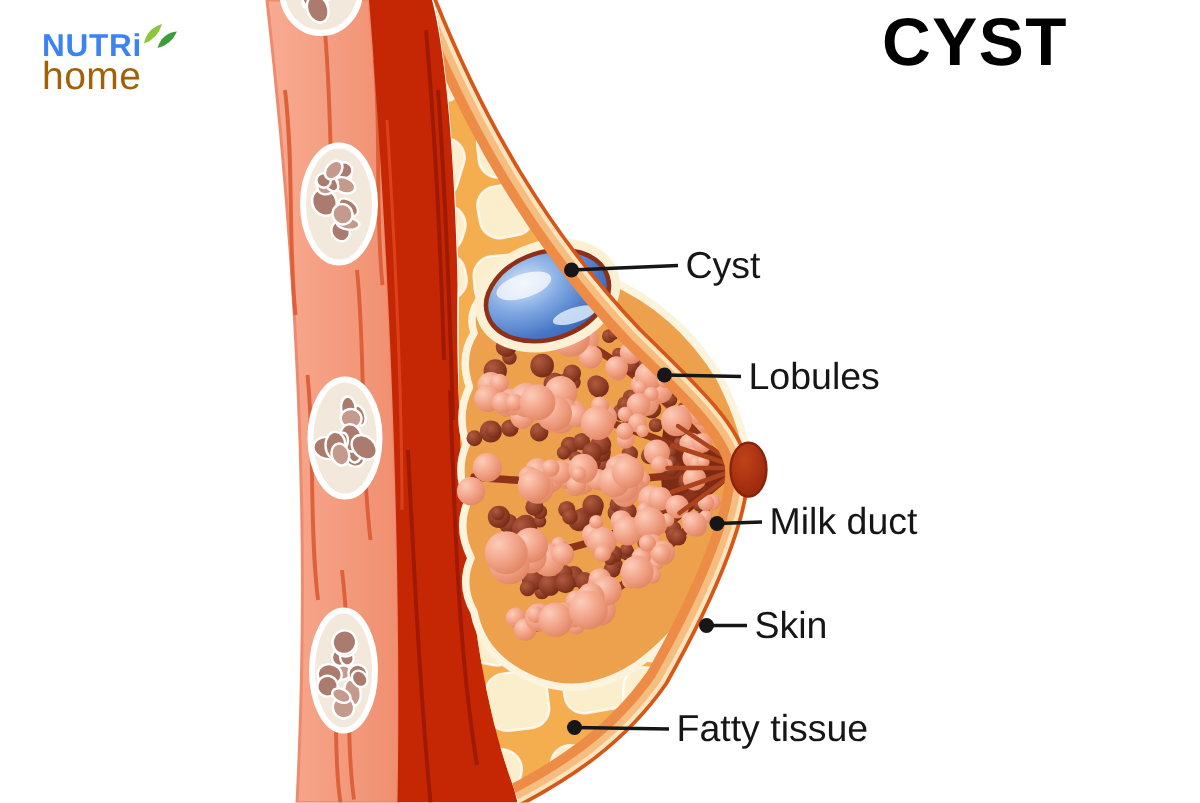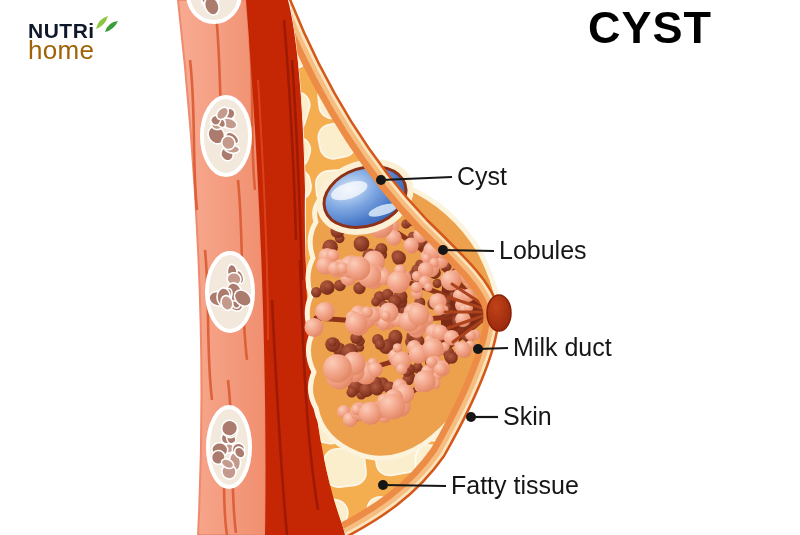--- a/index.html
+++ b/index.html
@@ -1,21 +1,21 @@
 <!DOCTYPE html>
 <html><head>
 <meta charset="utf-8">
 <style>
   html,body{margin:0;padding:0}
   body{
     width:800px;height:535px;position:relative;background:#ffffff;
     font-family:"Liberation Sans",sans-serif;overflow:hidden;
   }
   .logo{position:absolute;left:28px;top:20px;line-height:1;z-index:5}
-  .logo .l1{color:#0f172a;font-weight:bold;font-size:21px;letter-spacing:.5px}
+  .logo .l1{color:#3b82f6;font-weight:bold;font-size:21px;letter-spacing:.5px}
   .logo .l2{color:#a16207;font-weight:normal;font-size:26px;margin-top:-4px;letter-spacing:.3px}
   .logo .leaf{position:absolute;left:66px;top:-6px}
   .page-title{
     position:absolute;left:588px;top:2px;width:200px;
     font-size:45px;font-weight:bold;color:#000;letter-spacing:1px;z-index:5
   }
   svg.diagram{position:absolute;left:0;top:0}
   text.lbl{font-size:25px;fill:#161616;font-family:"Liberation Sans",sans-serif}
   .leader{stroke:#161616;stroke-width:2.2;fill:none}
   .ldot{fill:#161616}

